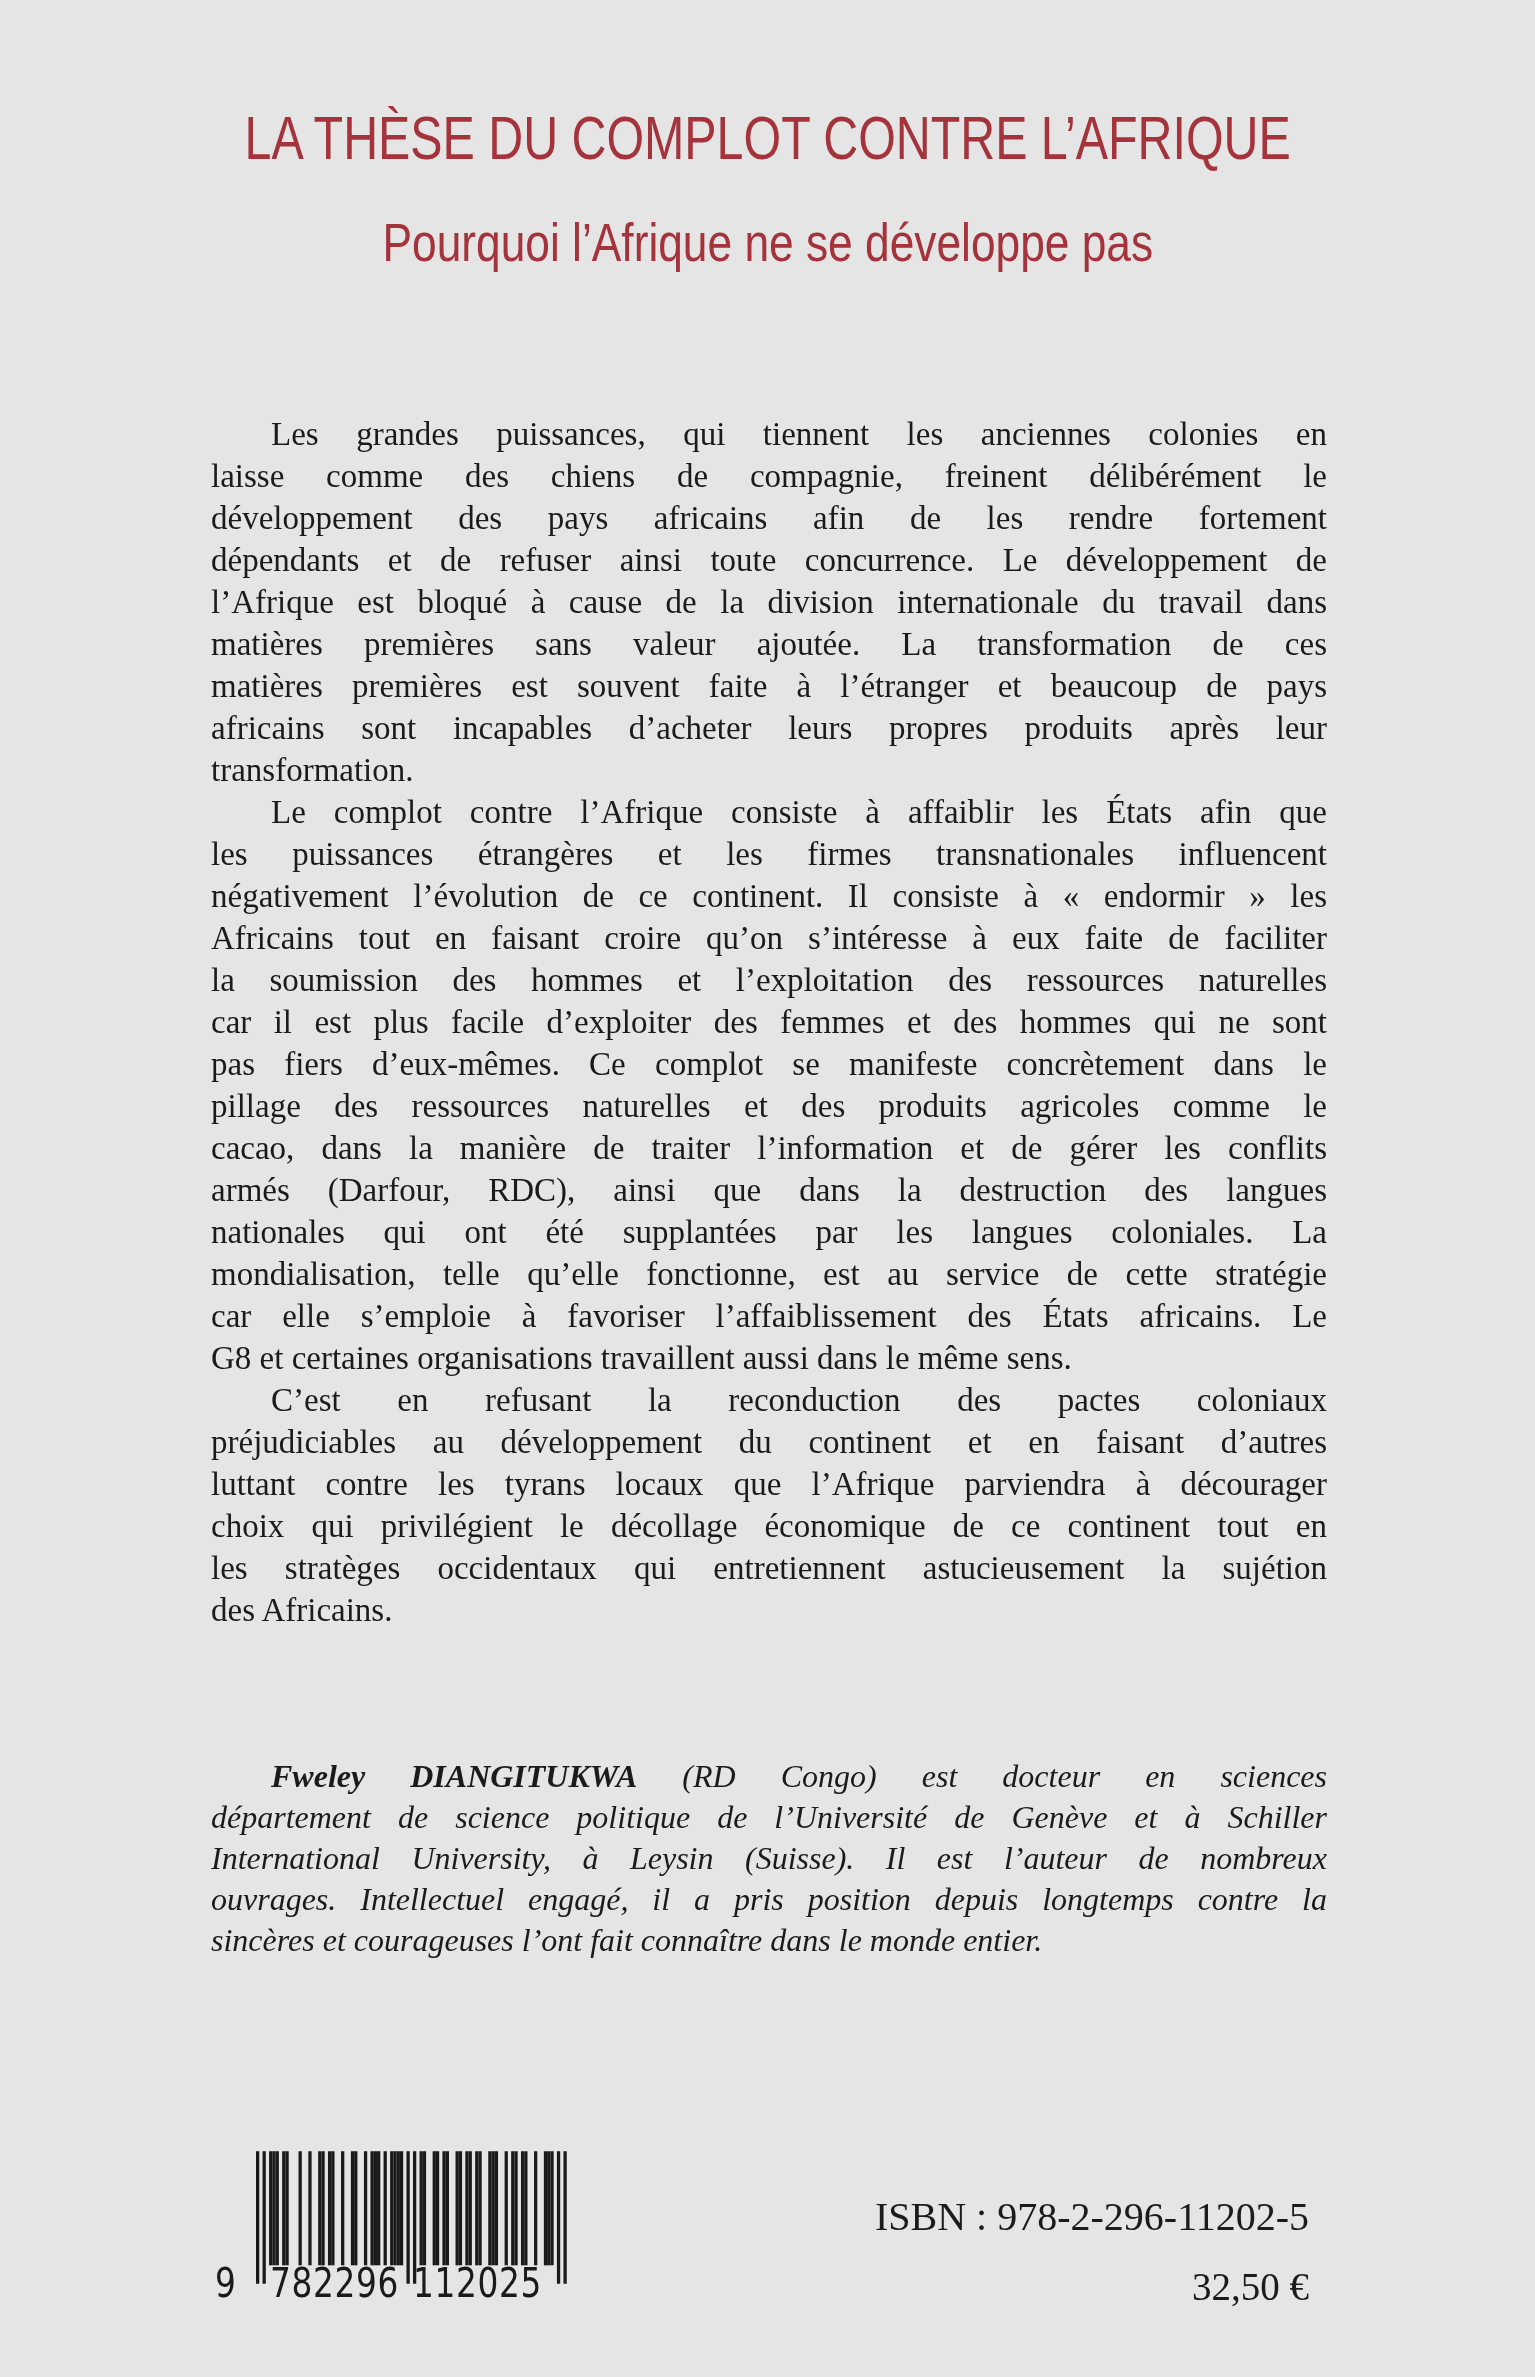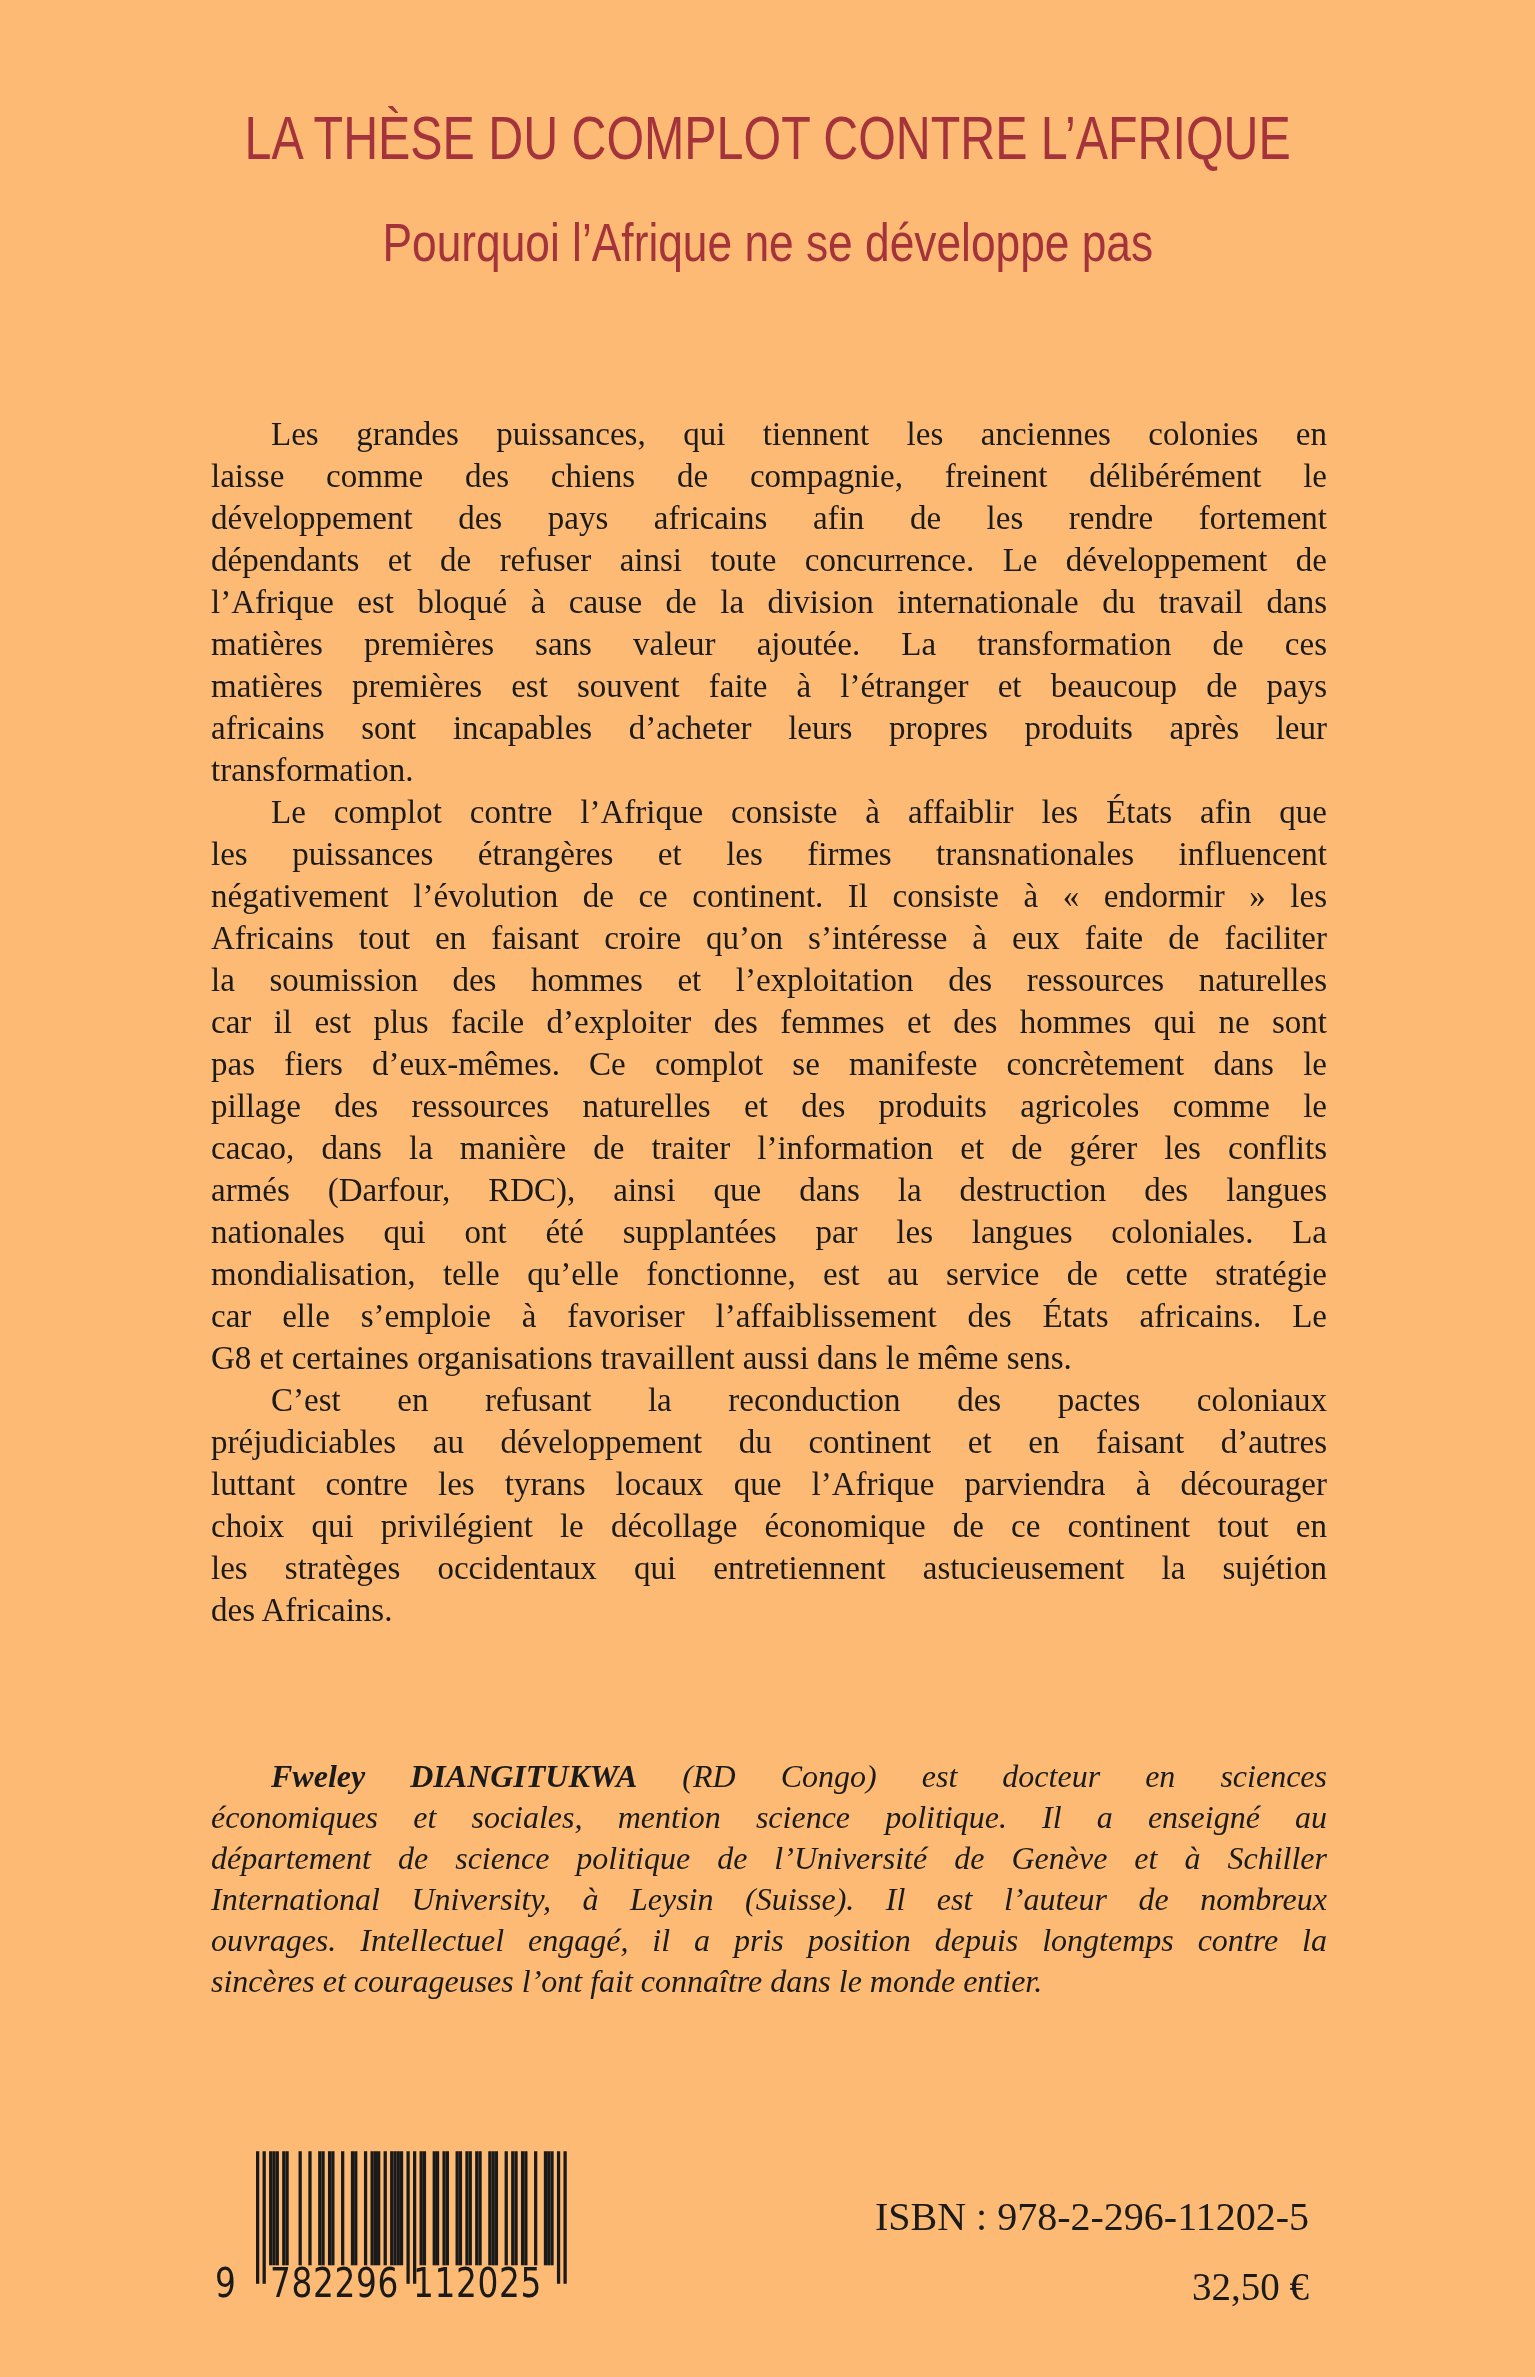--- a/index.html
+++ b/index.html
@@ -1,19 +1,19 @@
 <!DOCTYPE html>
 <html style="font-size:13.4px"><head>
 <meta charset="utf-8">
 <style>
   html,body { margin:0; padding:0; background:#ffffff; }
   .page {
     position:relative;
     width:1536px; height:2377px;
-    background:#fdba74;
+    background:#e5e5e5;
     color:#1b1b1b;
     font-family:"Liberation Serif", serif;
     overflow:hidden;
   }
   .heading {
     position:absolute; left:0; width:1536px;
     text-align:center; white-space:nowrap;
     font-family:"Liberation Sans", sans-serif;
     color:#a4333b;
     font-weight:400;
@@ -115,21 +115,20 @@
         <div class="line">luttant contre les tyrans locaux que l’Afrique parviendra à décourager</div>
         <div class="line">choix qui privilégient le décollage économique de ce continent tout en</div>
         <div class="line">les stratèges occidentaux qui entretiennent astucieusement la sujétion</div>
         <div class="line last">des Africains.</div>
       </div>
   </div>
 
   <div class="bio">
     <div class="line first"><b>Fweley DIANGITUKWA</b><span> (RD Congo) est docteur en sciences</span></div>
     <div>
-        <div class="line">économiques et sociales, mention science politique. Il a enseigné au</div>
         <div class="line">département de science politique de l’Université de Genève et à Schiller</div>
         <div class="line">International University, à Leysin (Suisse). Il est l’auteur de nombreux</div>
         <div class="line">ouvrages. Intellectuel engagé, il a pris position depuis longtemps contre la</div>
         <div class="line last">sincères et courageuses l’ont fait connaître dans le monde entier.</div>
       </div>
   </div>
 
   <svg class="barcode-svg" width="312" height="133" viewBox="0 0 372 158">
     <g id="barcode-bars">
         <rect x="0.0" y="0" width="3.9" height="158" fill="#1a1a1a"></rect>

